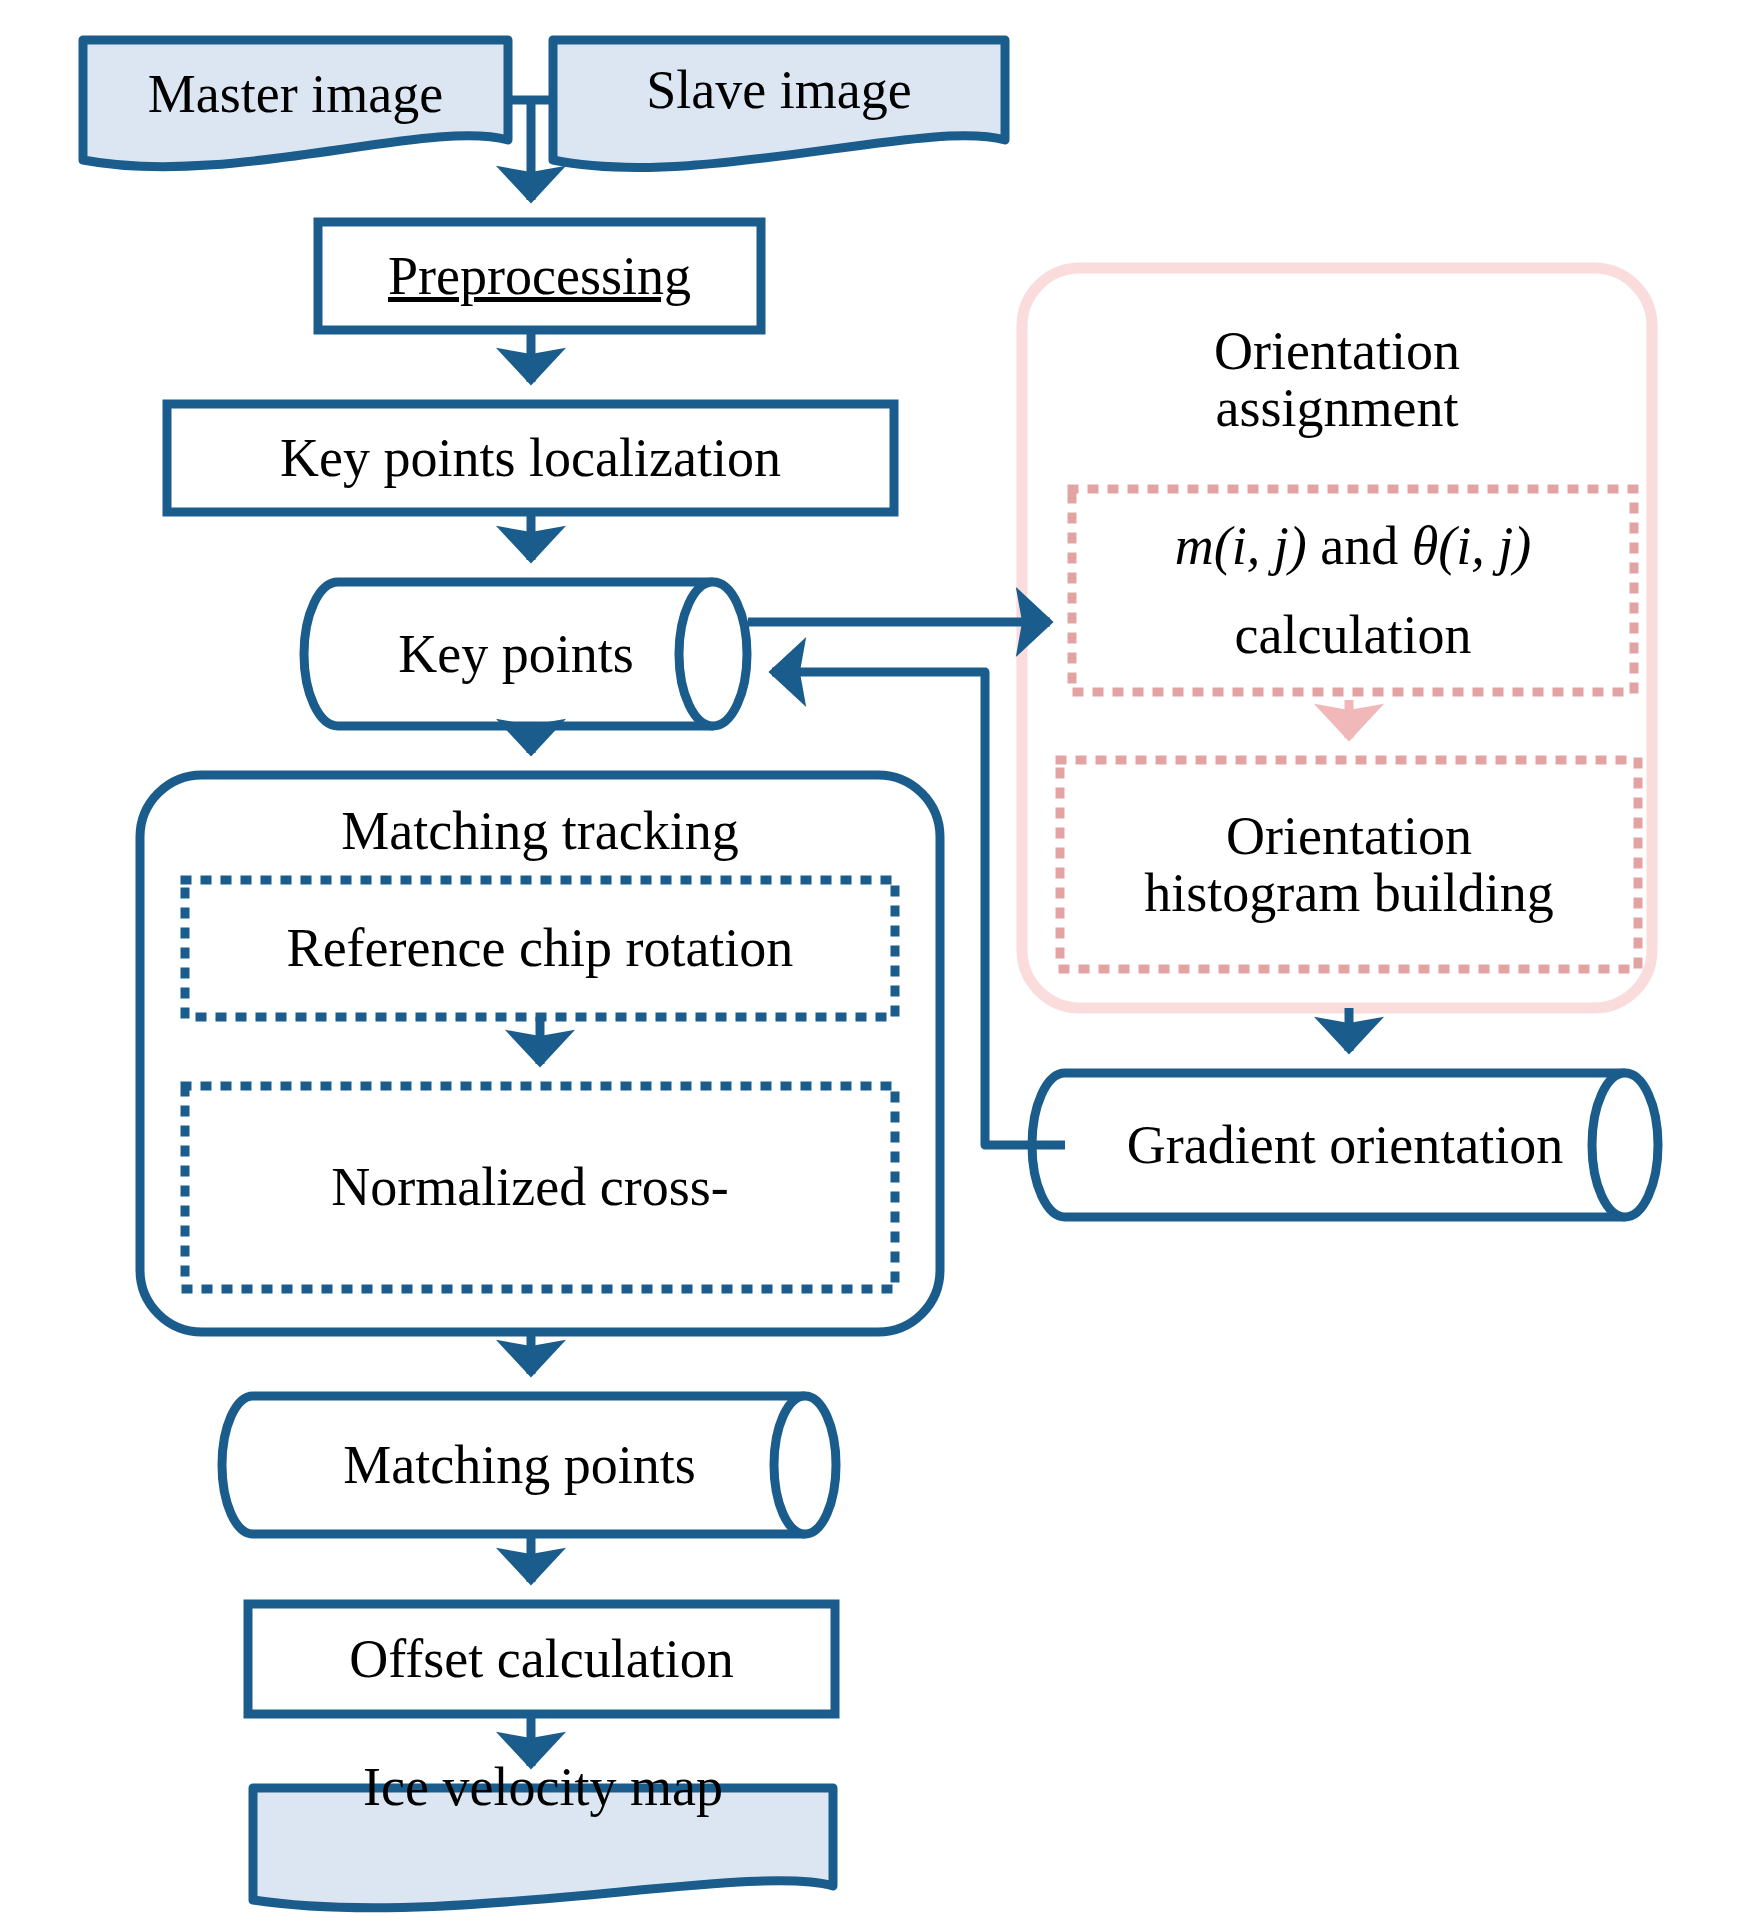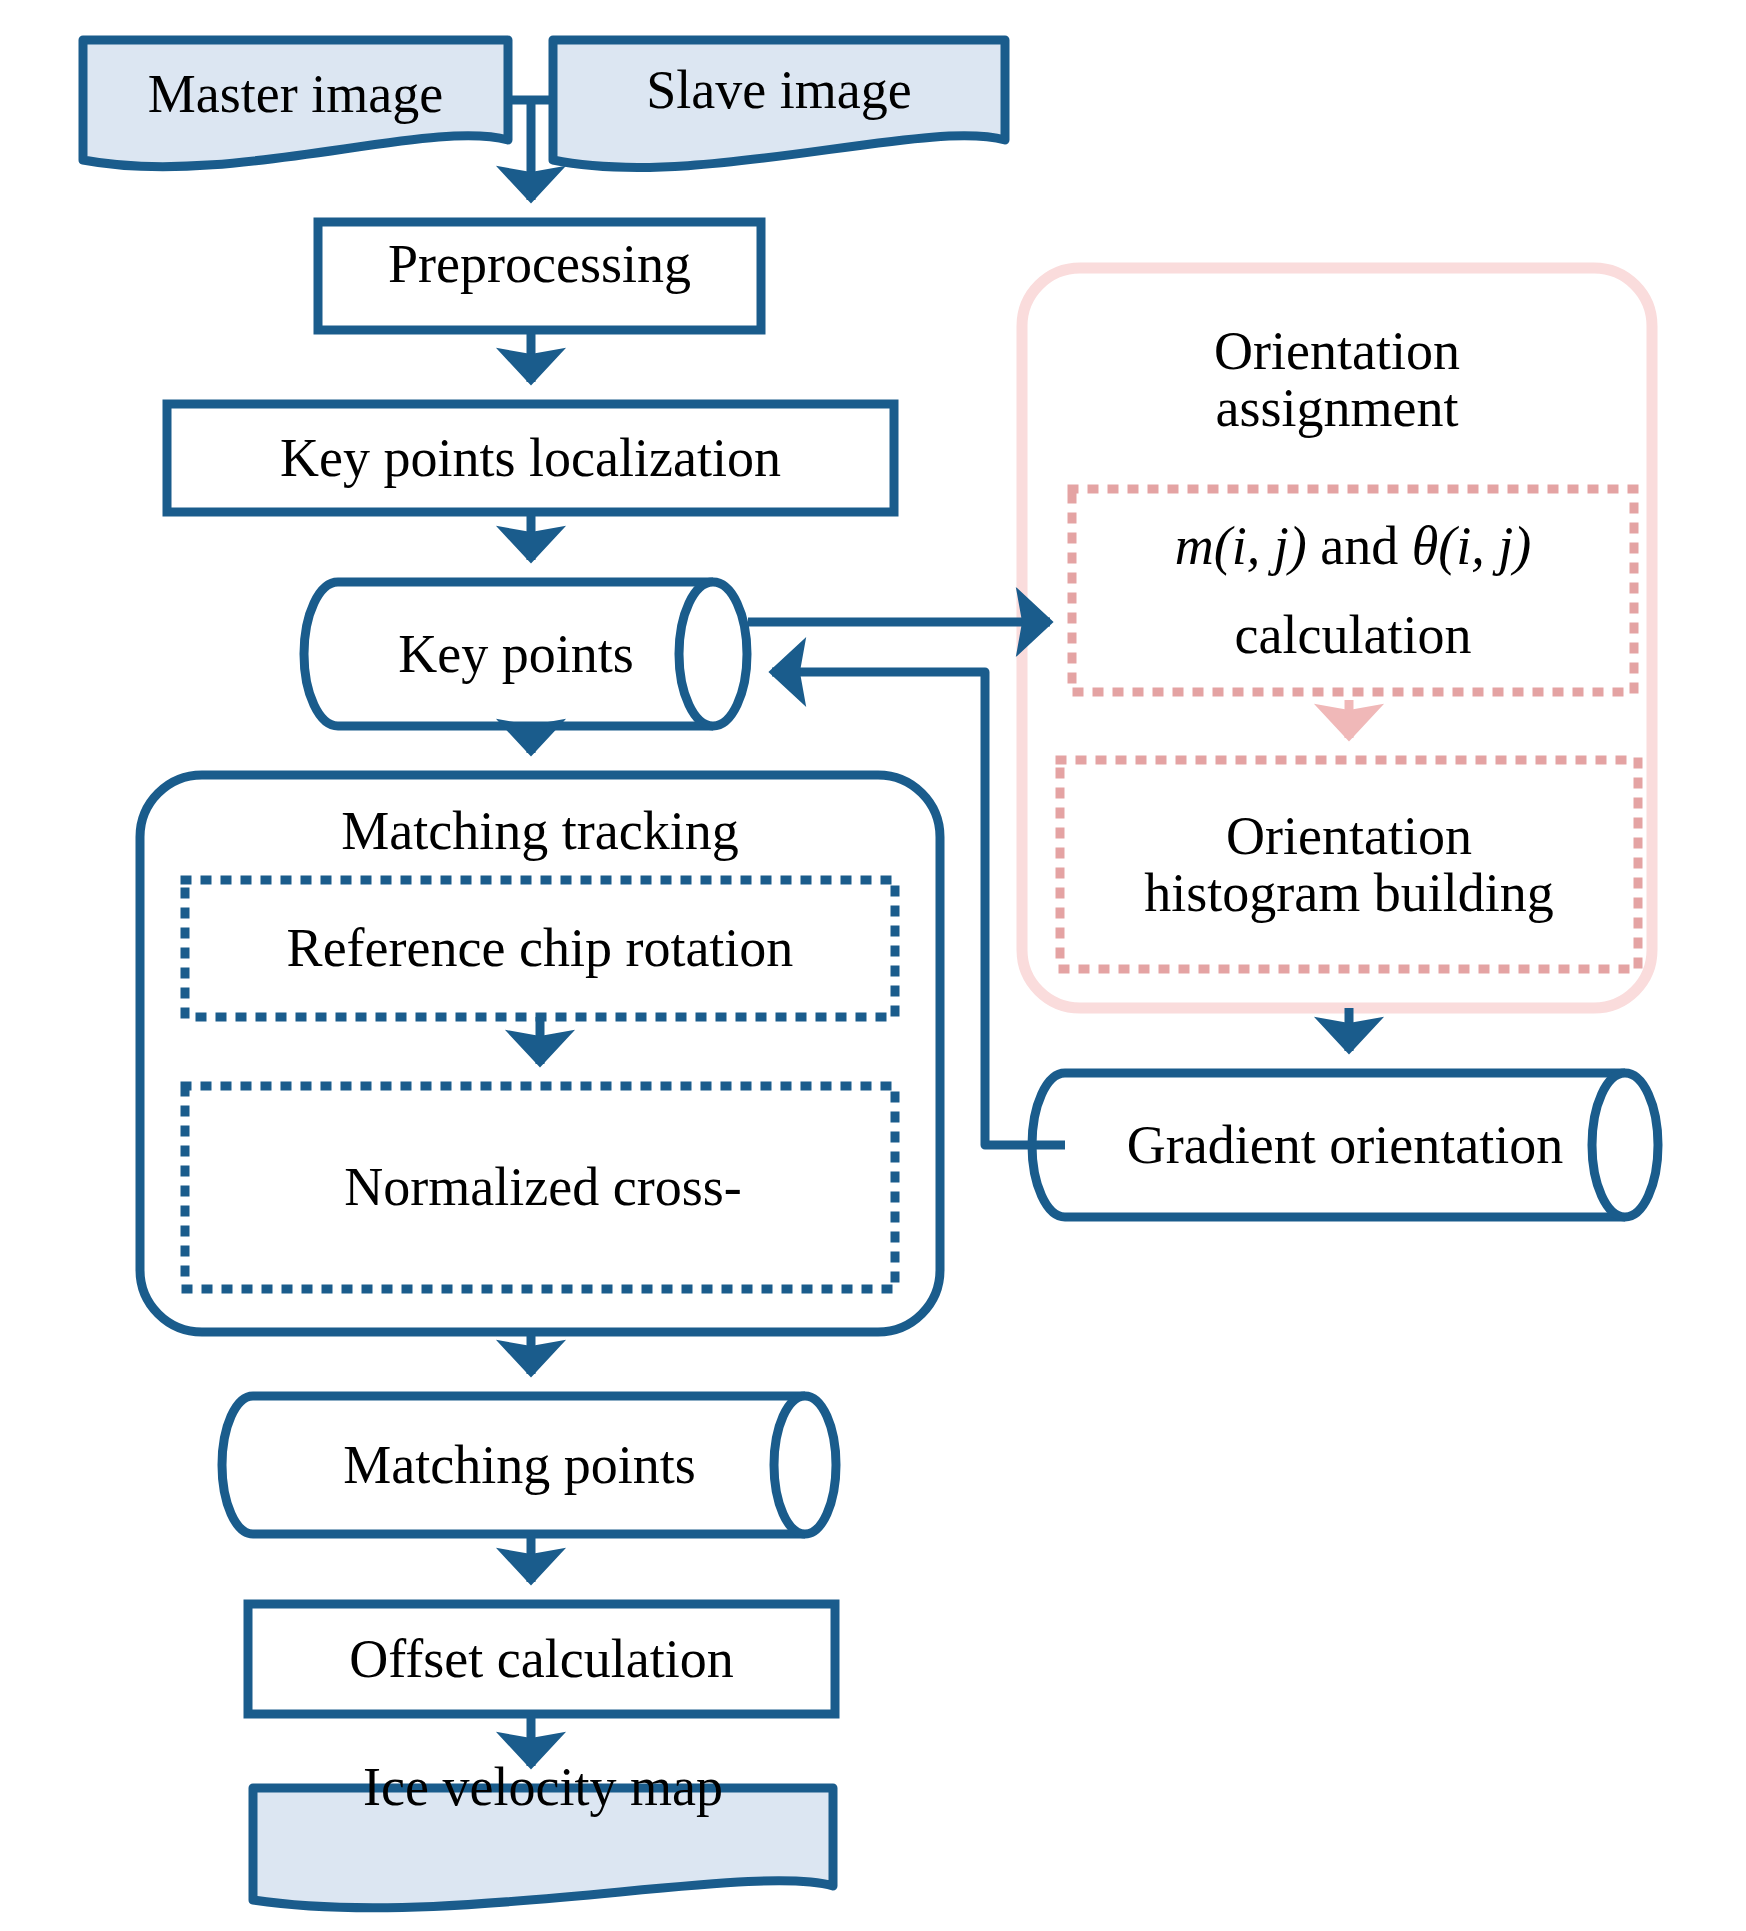--- a/index.html
+++ b/index.html
@@ -105,41 +105,41 @@
   </svg>
 
   <div class="node fs-a" style="left:83px;top:40px;width:425px;height:108px;">
     <span class="lbl">Master image</span>
   </div>
 
   <div class="node fs-a" style="left:553px;top:36px;width:452px;height:108px;">
     <span class="lbl">Slave image</span>
   </div>
 
-  <div class="node fs-a" style="left:318px;top:210px;width:443px;height:108px;">
+  <div class="node fs-a" style="left:318px;top:222px;width:443px;height:108px;text-decoration:underline;">
     <span class="lbl">Preprocessing</span>
   </div>
 
   <div class="node fs-a" style="left:338px;top:582px;width:356px;height:144px;">
     <span class="lbl">Key points</span>
   </div>
 
   <div class="node fs-a" style="left:167px;top:404px;width:727px;height:108px;">
     <span class="lbl">Key points localization</span>
   </div>
 
   <div class="node fs-a" style="left:140px;top:790px;width:800px;height:82px;">
     <span class="lbl">Matching tracking</span>
   </div>
 
   <div class="node fs-a" style="left:185px;top:880px;width:710px;height:137px;align-items:center;">
     <span class="lbl">Reference chip rotation</span>
   </div>
 
-  <div class="node fs-a" style="left:188px;top:1086px;width:710px;height:203px;flex-direction:row;font-family:Liberation Serif, serif;">
+  <div class="node fs-a" style="left:175px;top:1086px;width:710px;height:203px;flex-direction:row;font-family:Liberation Serif, serif;">
     <span class="lbl">Normalized cross-</span>
   </div>
 
   <div class="node fs-a" style="left:253px;top:1396px;width:533px;height:138px;">
     <span class="lbl">Matching points</span>
   </div>
 
   <div class="node fs-a" style="left:248px;top:1604px;width:587px;height:110px;">
     <span class="lbl">Offset calculation</span>
   </div>

